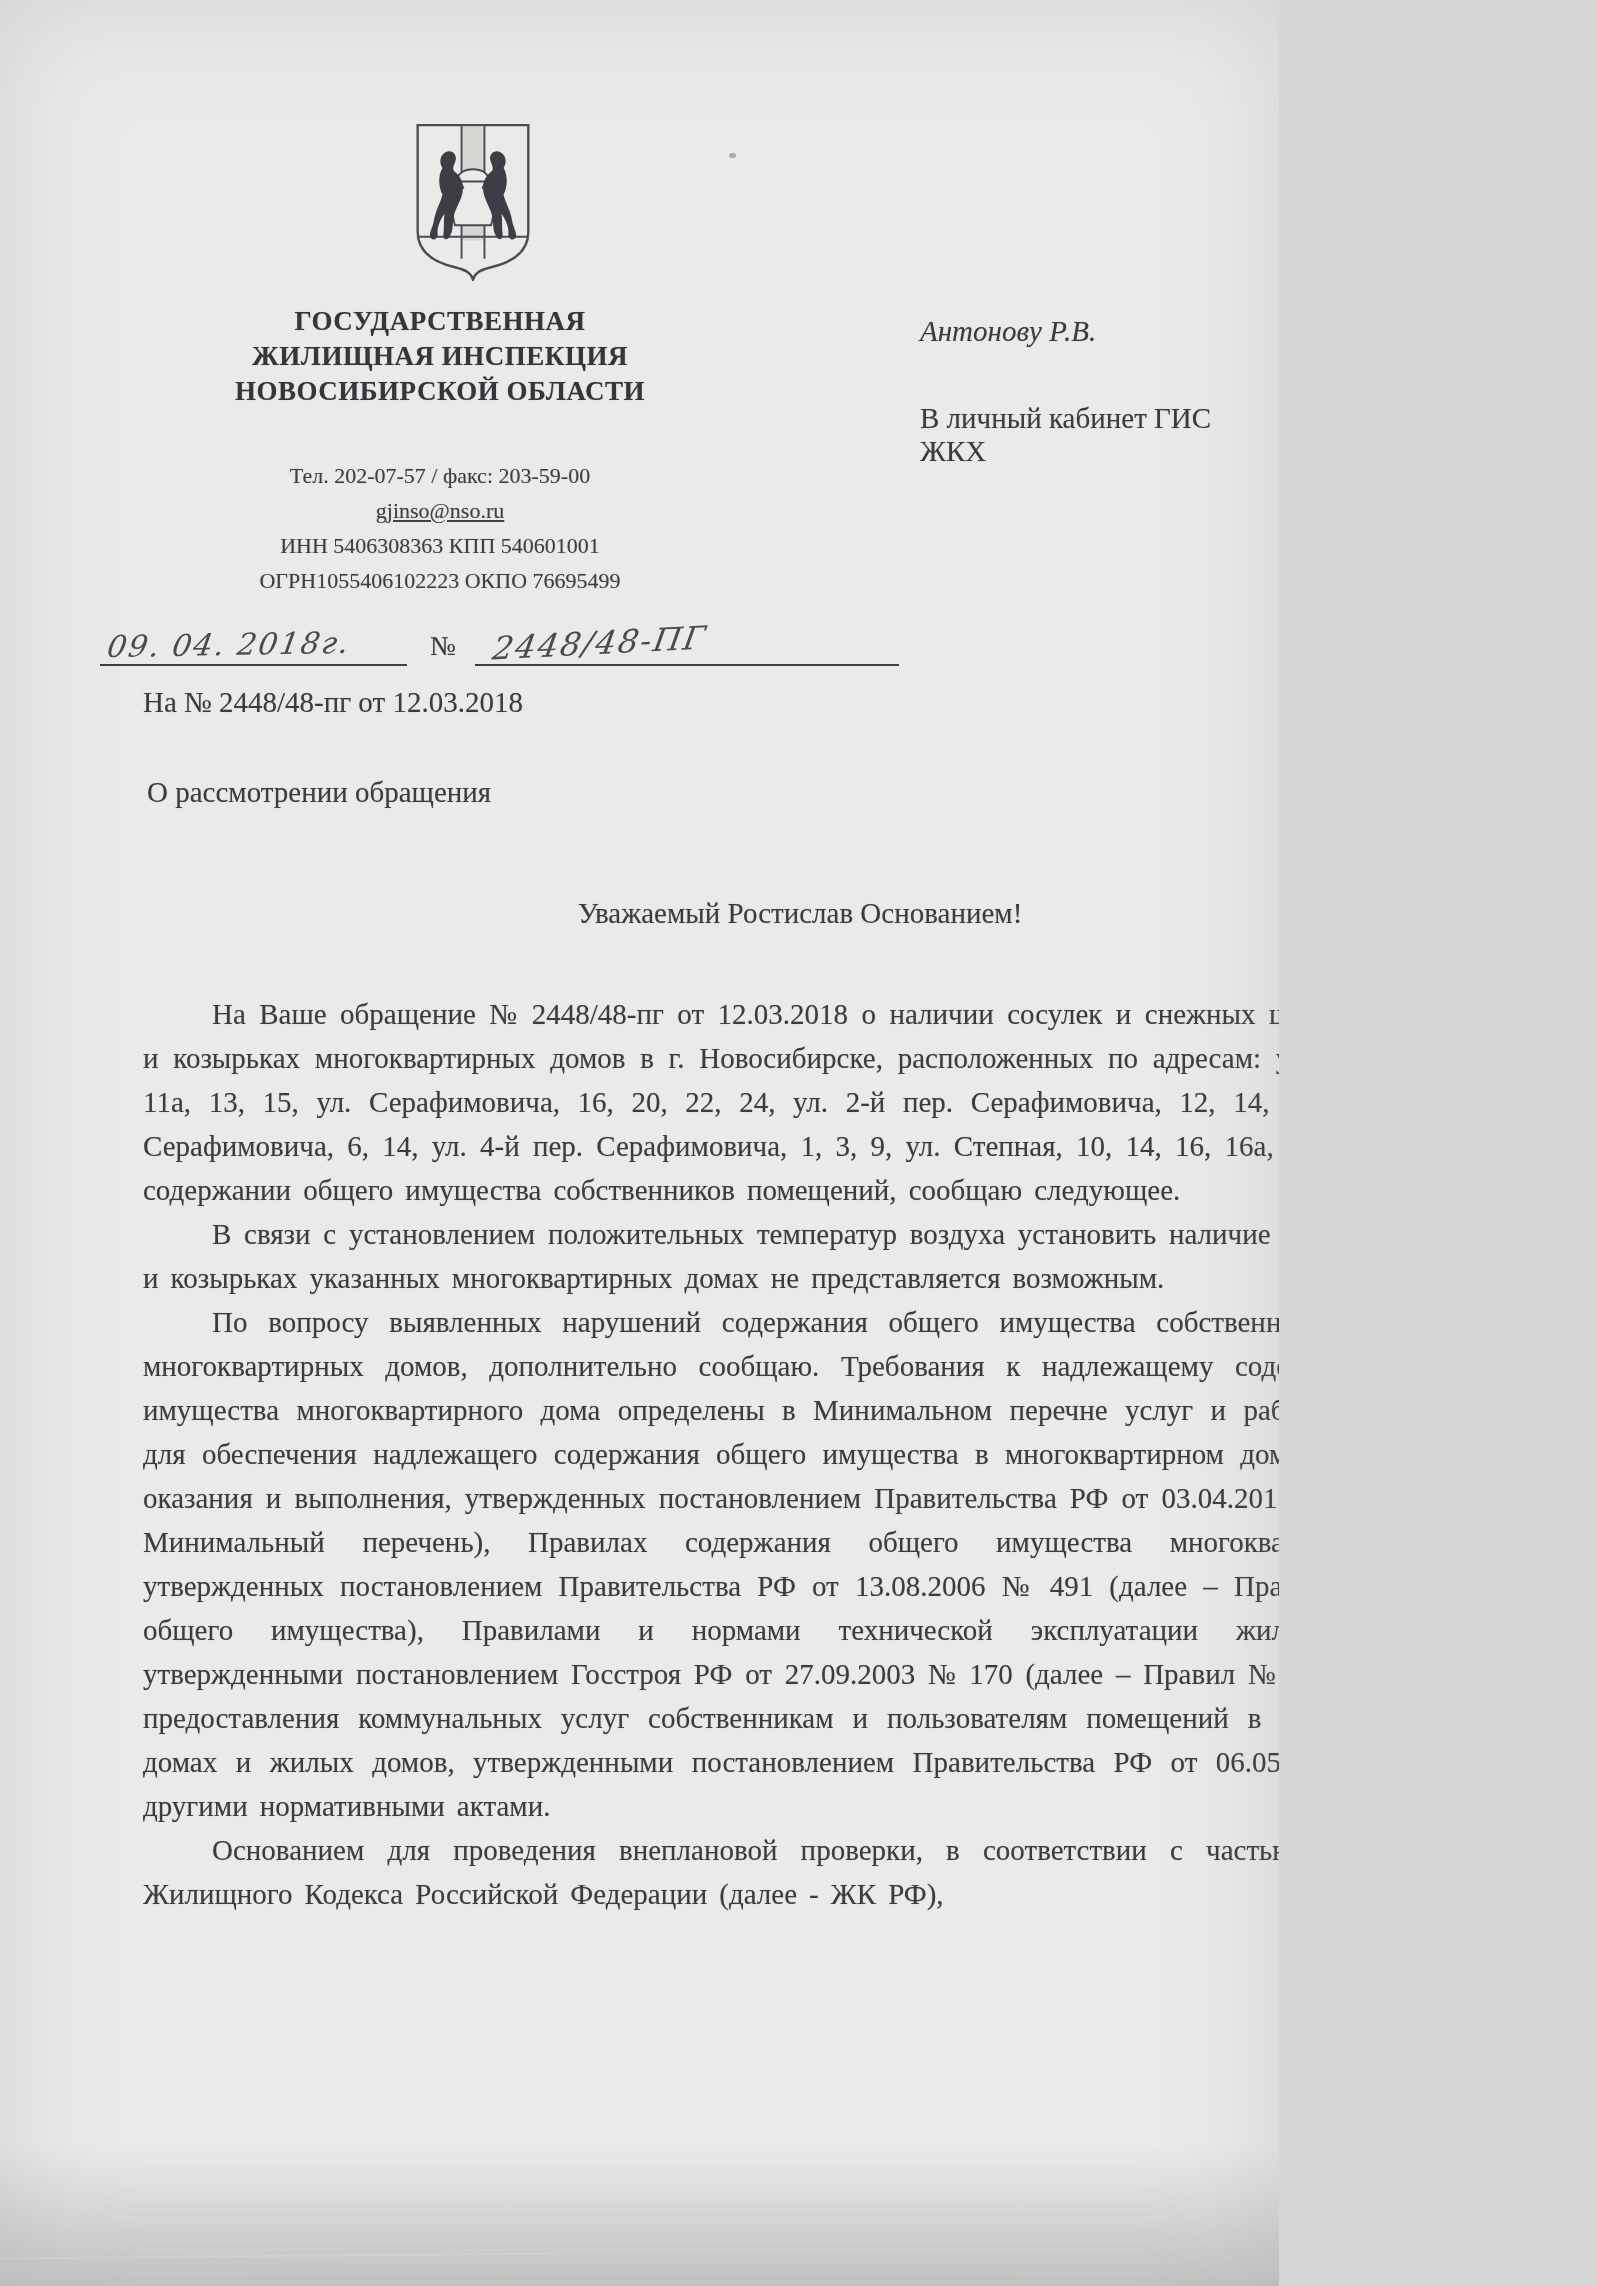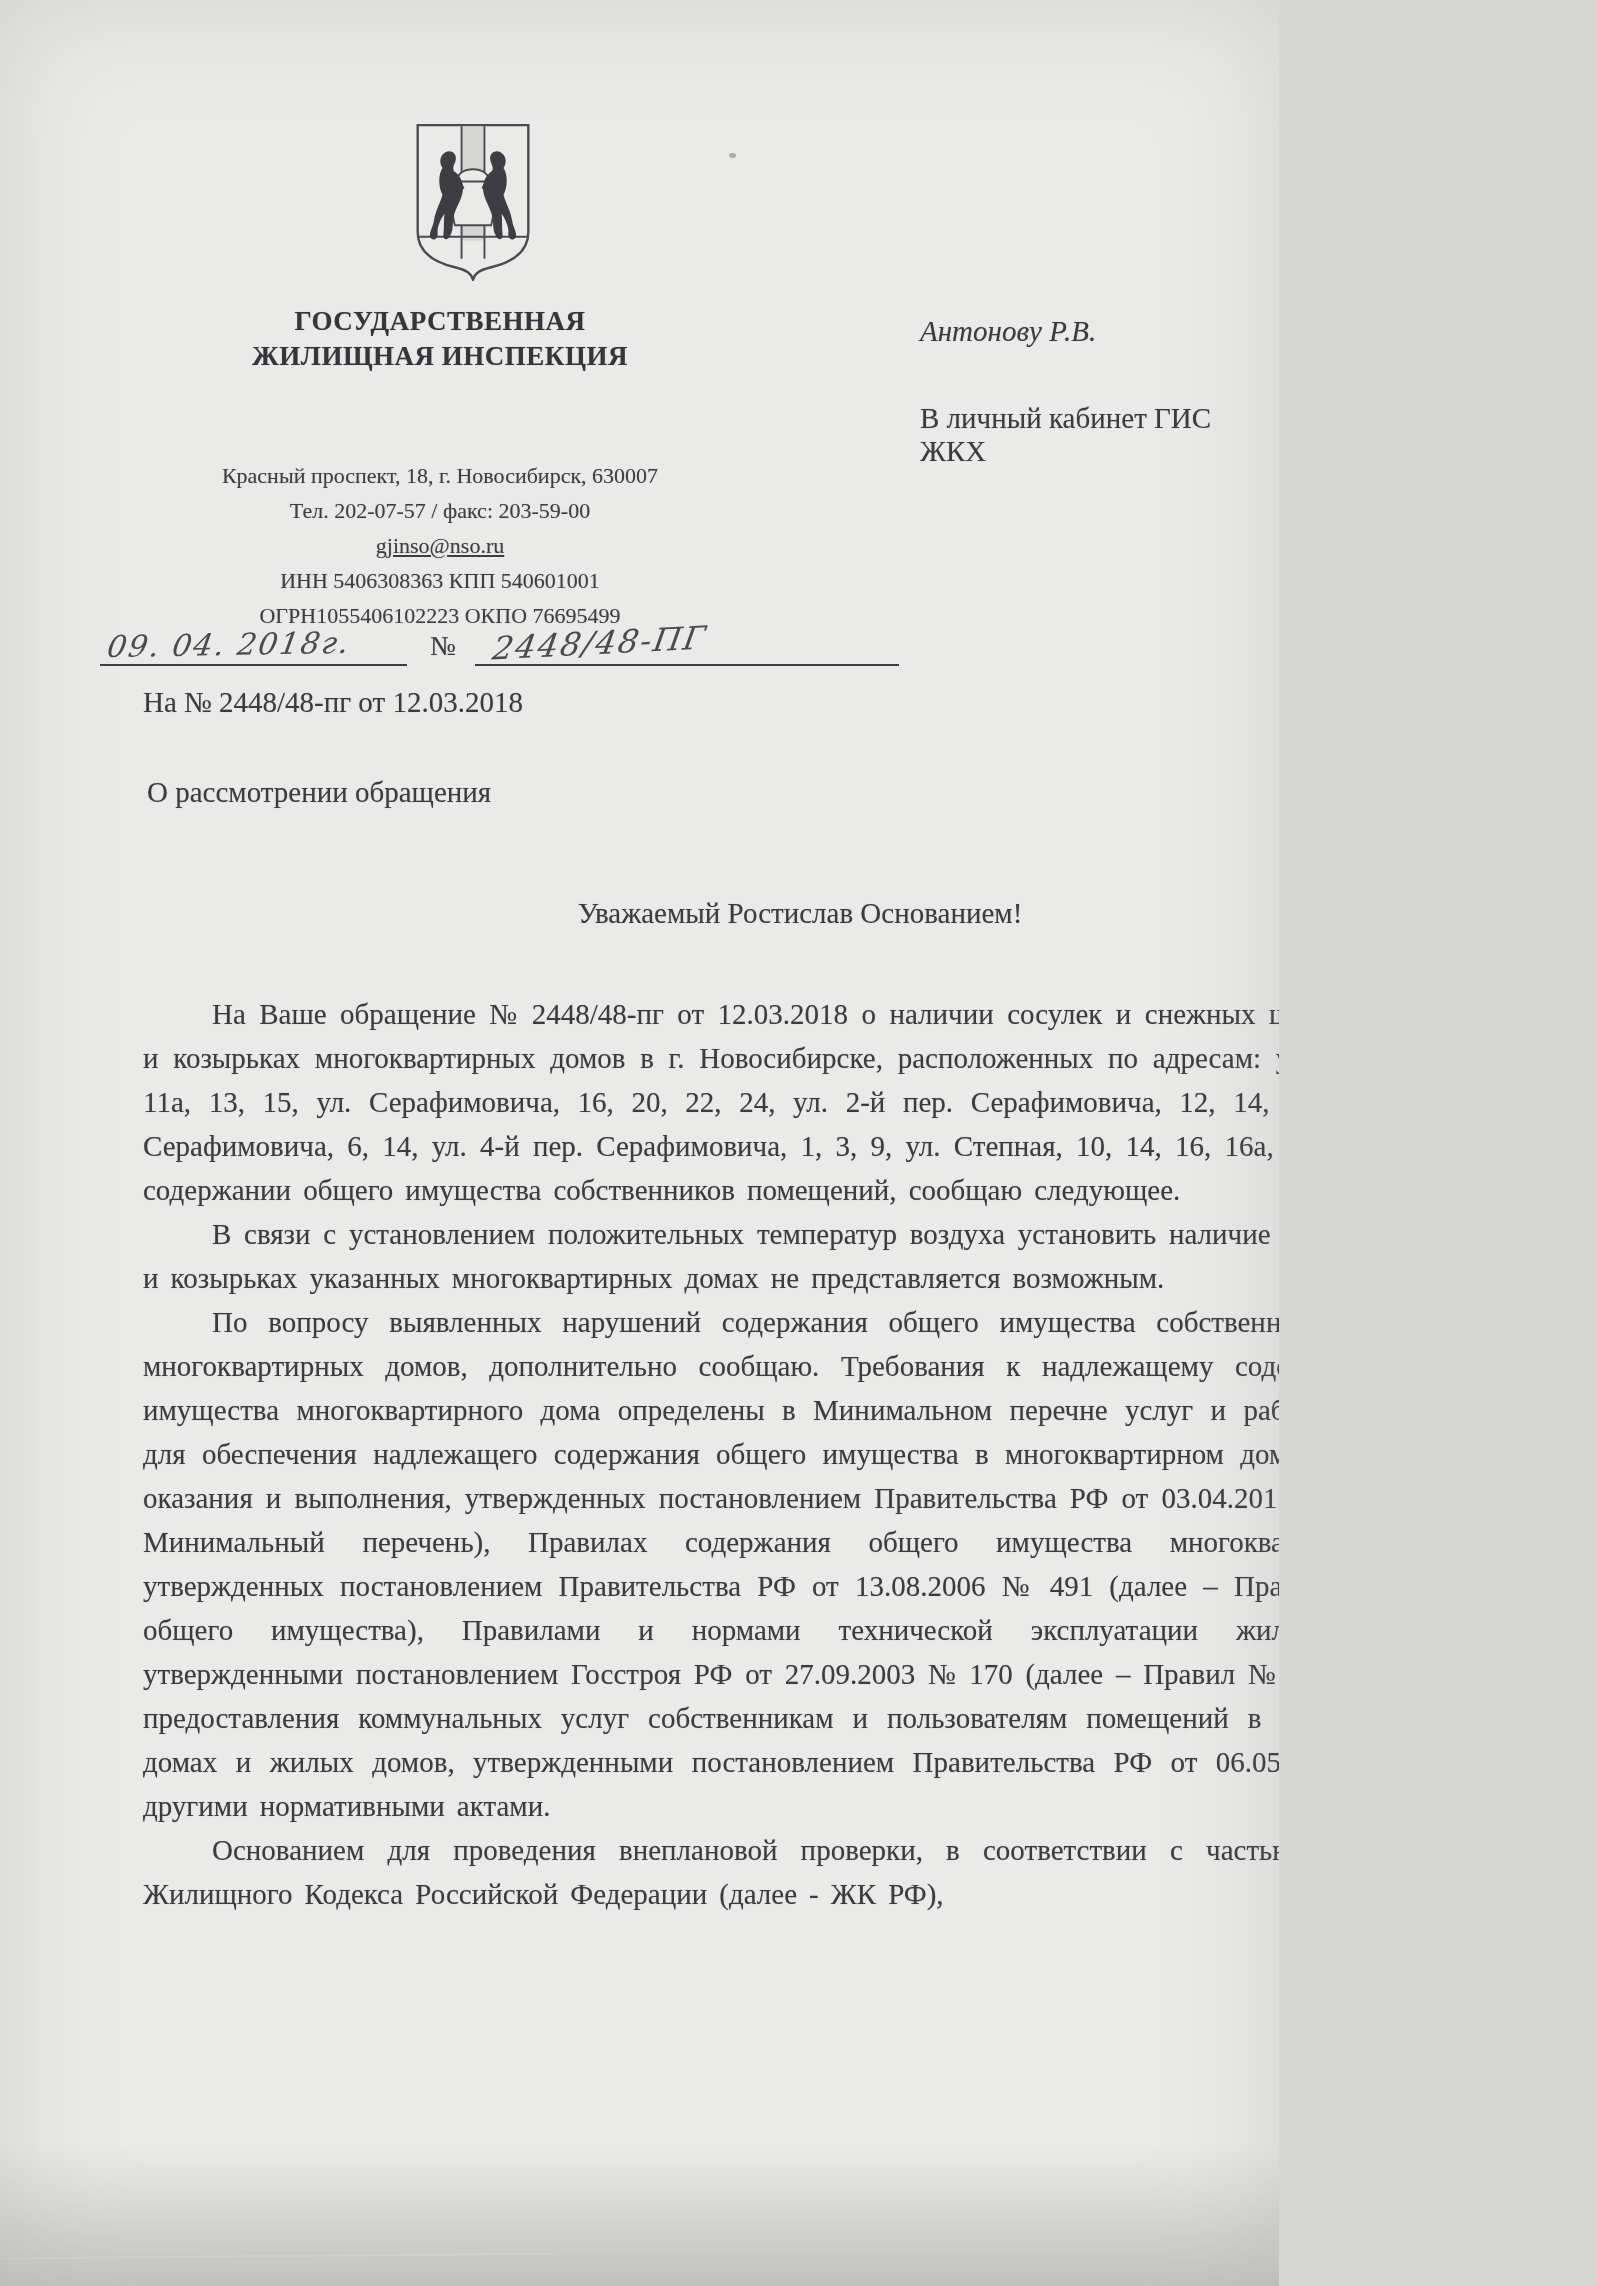--- a/index.html
+++ b/index.html
@@ -117,24 +117,24 @@
         <path d="M45,60 C50,62 54,66 56,71 L50,75 C47,70 45,65 45,60 Z"></path>
       </g>
     </svg>
   </div>
 
   <div class="speck"></div>
 
   <div class="org-block ink">
     <div>ГОСУДАРСТВЕННАЯ</div>
     <div>ЖИЛИЩНАЯ ИНСПЕКЦИЯ</div>
+    <div>НОВОСИБИРСКОЙ ОБЛАСТИ</div>
   </div>
 
   <div class="contact-block ink">
-    <div>Красный проспект, 18, г. Новосибирск, 630007</div>
     <div>Тел. 202-07-57 / факс: 203-59-00</div>
     <div class="email">gjinso@nso.ru</div>
     <div>ИНН 5406308363  КПП 540601001</div>
     <div>ОГРН1055406102223 ОКПО 76695499</div>
   </div>
 
   <div class="ref-row">
     <span class="date-line">
       <span class="hw">09. 04. 2018г.</span>
     </span>

